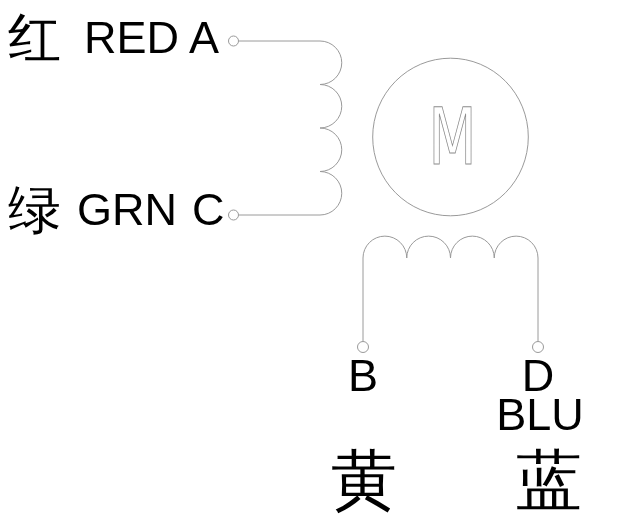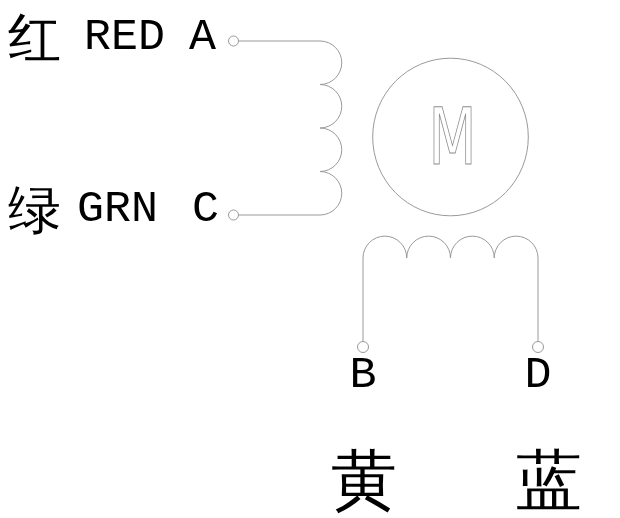--- a/index.html
+++ b/index.html
@@ -15,21 +15,21 @@
     color: #000000;
   }
   .stage svg { position: absolute; left: 0; top: 0; display: block; }
   .t {
     position: absolute;
     line-height: 1;
     white-space: nowrap;
     color: #000000;
   }
   .lat {
-    font-family: Liberation Mono, monospace;
+    font-family: Liberation Sans, sans-serif;
     font-size: 45px;
   }
   .cjk {
     font-family: "DejaVu Serif", "Liberation Serif", serif;
   }
   .cjk-lg { font-size: 53px; }
   .cjk-xl { font-size: 66px; }
   .ctr { text-align: center; }
   .wireline {
     fill: none;
@@ -84,15 +84,16 @@
   <div class="t lat" style="left:189px; top:15px;">A</div>
 
   <div class="t cjk cjk-lg" style="left:8px; top:183px;">绿</div>
   <div class="t lat" style="left:77px; top:187px;">GRN</div>
   <div class="t lat" style="left:192px; top:187px;">C</div>
 
   <div class="t lat ctr" style="left:338px; top:353px; width:50px;">B</div>
   <div class="t cjk cjk-xl ctr" style="left:331px; top:448px; width:66px;">黄</div>
 
   <div class="t lat ctr" style="left:513px; top:353px; width:50px;">D</div>
+  <div class="t lat ctr" style="left:490px; top:392px; width:100px;">BLU</div>
   <div class="t cjk cjk-xl ctr" style="left:516px; top:448px; width:66px;">蓝</div>
 
 </div>
 
 </body></html>

